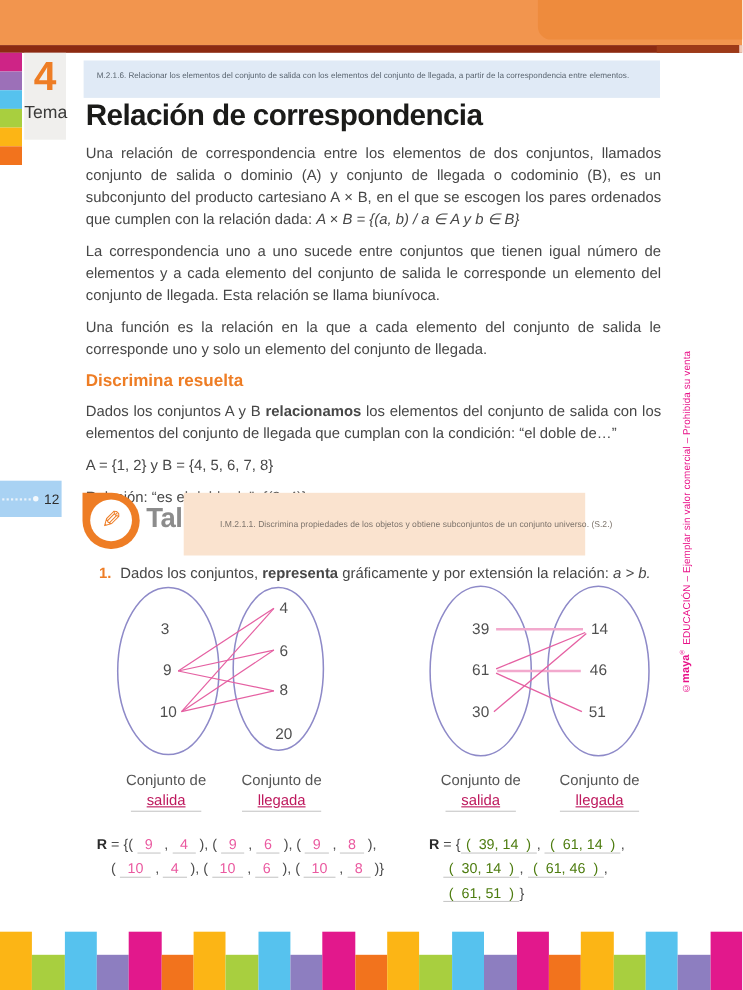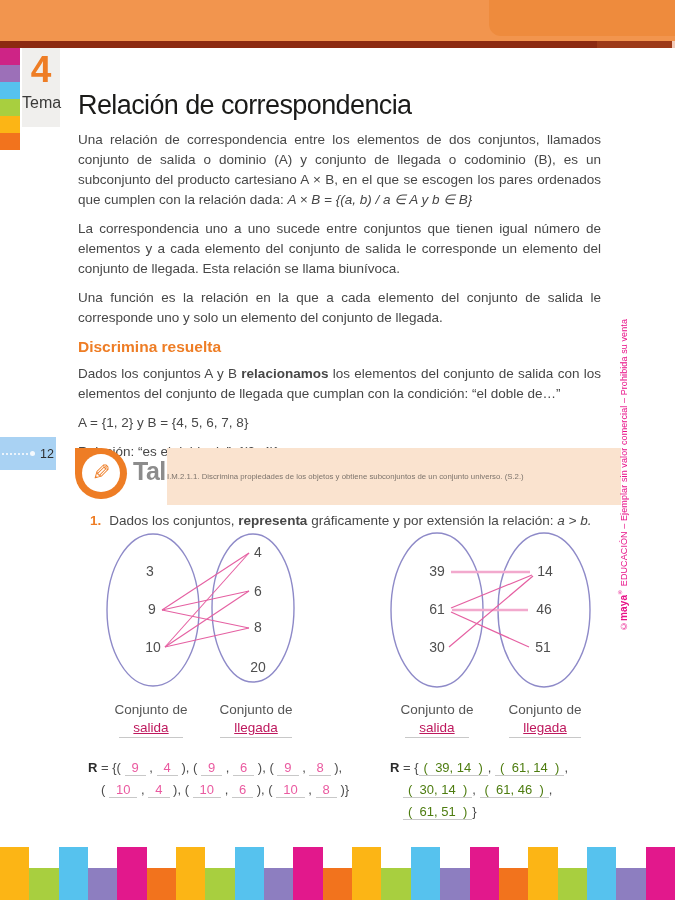--- a/index.html
+++ b/index.html
@@ -16,43 +16,43 @@
   
   .squares{position:absolute;left:0;top:48px;width:20px;}
   .squares .sq{width:20px;height:17px;}
   .tema-box{position:absolute;left:22px;top:48px;width:38px;height:79px;background:#f0efed;text-align:center;}
   .tema-num{font-size:37px;font-weight:bold;color:#ee7d25;line-height:44px;display:block;}
   .tema-word{font-size:16px;color:#3a3a39;display:block;margin-top:2px;}
 
   .eyebrow{position:absolute;left:76px;top:55px;width:524px;height:34px;background:#e0eaf6;
            font-size:7.4px;color:#5a6570;padding:9px 0 0 12px;box-sizing:border-box;white-space:nowrap;overflow:hidden;}
 
-  .title{position:absolute;left:78px;top:90px;font-size:27px;font-weight:normal;color:#1b1b19;letter-spacing:-0.6px;}
+  .title{position:absolute;left:78px;top:90px;font-size:27px;font-weight:bold;color:#1b1b19;letter-spacing:-0.6px;}
 
   
   .content{position:absolute;left:78px;top:130px;width:523px;font-size:13.5px;line-height:20px;color:#474747;}
   .content p{margin:0 0 9px 0;text-align:justify;}
   .math{font-style:italic;}
   .act-head{font-size:15.5px;font-weight:bold;color:#ee7d25;margin:2px 0 7px 0;}
   .line{margin:0 0 9px 0;}
 
   
   .page-tab{position:absolute;left:0;top:437px;width:56px;height:33px;background:#a9d2f3;display:flex;align-items:center;}
   .page-dots{width:26px;border-top:2px dotted #eaf3fb;margin-left:2px;}
   .page-dot{width:5px;height:5px;border-radius:50%;background:#f4f9fd;margin-left:2px;}
   .page-num{font-size:12.5px;color:#2e2e2e;margin-left:5px;}
 
   
   .taller-badge{position:absolute;left:75px;top:448px;width:52px;height:51px;background:#ee7d25;border-radius:0 26px 26px 26px;}
   .taller-circle{position:absolute;left:7px;top:6px;width:38px;height:38px;border-radius:50%;background:#ffffff;
                  display:flex;align-items:center;justify-content:center;}
   .pencil{font-size:22px;color:#ee7d25;transform:scaleX(-1);line-height:1;}
   .taller-label{position:absolute;left:133px;top:457px;font-size:25px;font-weight:600;color:#8c8c8c;letter-spacing:-0.5px;}
-  .taller-banner{position:absolute;left:167px;top:448px;width:454px;height:57px;background:#fae3cf;
-                 display:flex;align-items:center;box-sizing:border-box;}
+  .taller-banner{position:absolute;left:167px;top:448px;width:365px;height:57px;background:#fae3cf;
+                 display:flex;align-items:center;box-sizing:border-box;padding-left:33px;}
   .taller-banner span{font-size:7.8px;color:#7d746c;white-space:nowrap;}
 
   
   .exercise{position:absolute;left:90px;top:513px;width:510px;font-size:13.5px;color:#474747;}
   .ex-num{font-weight:bold;color:#ee7d25;margin-right:8px;}
 
   
   .diagram{position:absolute;}
   .diagram svg{display:block;}
 
@@ -96,20 +96,21 @@
       <div class="sq" style="background: rgb(86, 194, 238);"></div>
       <div class="sq" style="background: rgb(168, 207, 63);"></div>
       <div class="sq" style="background: rgb(252, 181, 21);"></div>
       <div class="sq" style="background: rgb(242, 115, 29);"></div>
     </div>
   <div class="tema-box">
     <span class="tema-num">4</span>
     <span class="tema-word">Tema</span>
   </div>
 
+  <div class="eyebrow">M.2.1.6. Relacionar los elementos del conjunto de salida con los elementos del conjunto de llegada, a partir de la correspondencia entre elementos.</div>
 
   <div class="title">Relación de correspondencia</div>
 
   <div class="content">
     <p><span>Una relación de correspondencia entre los elementos de dos conjuntos, llamados conjunto de salida o dominio (A) y conjunto de llegada o codominio (B), es un subconjunto del producto cartesiano A × B, en el que se escogen los pares ordenados que cumplen con la relación dada: </span><span class="math">A × B = {(a, b) / a ∈ A y b ∈ B}</span></p>
     <p>La correspondencia uno a uno sucede entre conjuntos que tienen igual número de elementos y a cada elemento del conjunto de salida le corresponde un elemento del conjunto de llegada. Esta relación se llama biunívoca.</p>
     <p>Una función es la relación en la que a cada elemento del conjunto de salida le corresponde uno y solo un elemento del conjunto de llegada.</p>
     <div class="act-head">Discrimina resuelta</div>
     <p><span>Dados los conjuntos A y B </span><b>relacionamos</b><span> los elementos del conjunto de salida con los elementos del conjunto de llegada que cumplan con la condición: “el doble de…”</span></p>
     <p class="line">A = {1, 2} y B = {4, 5, 6, 7, 8}</p>

